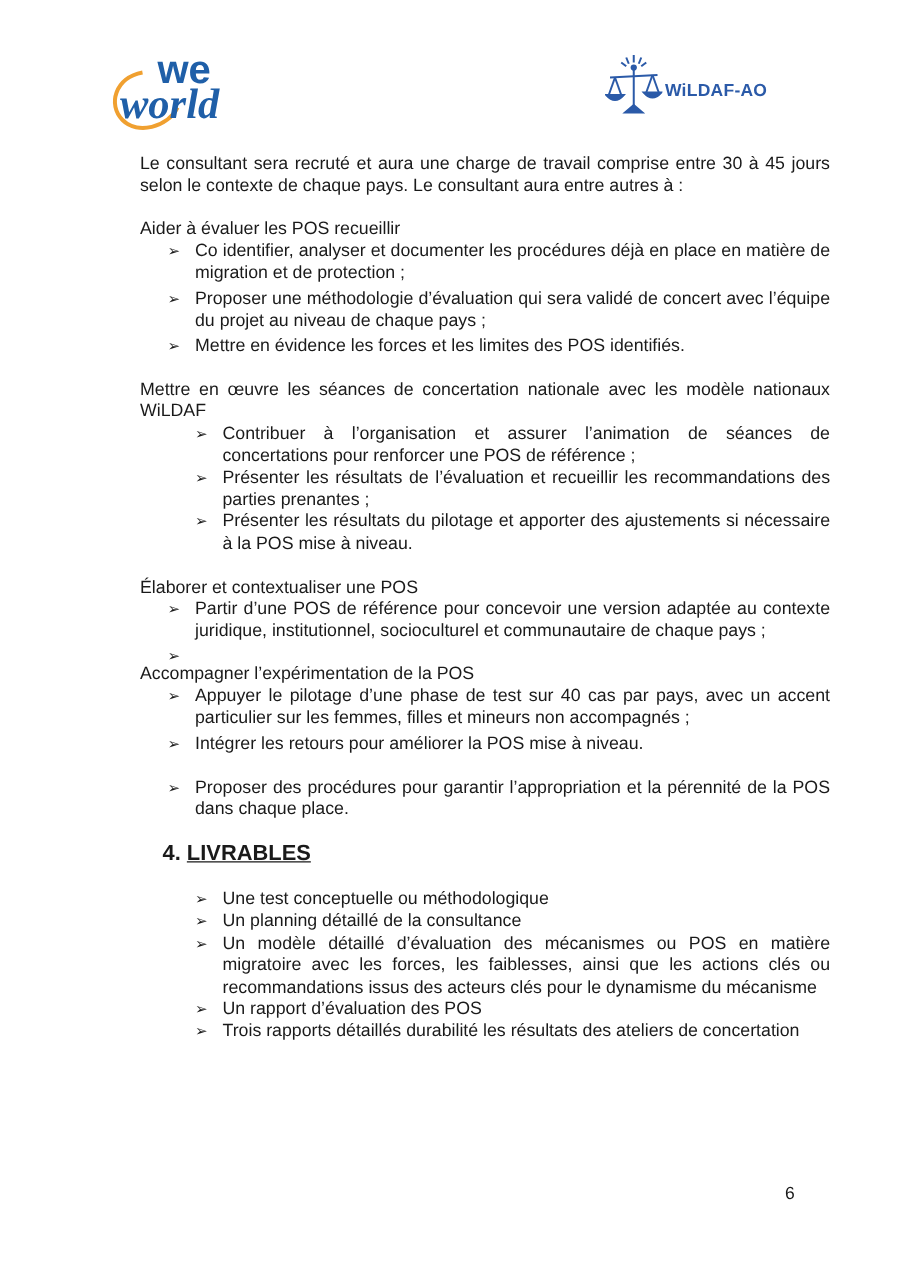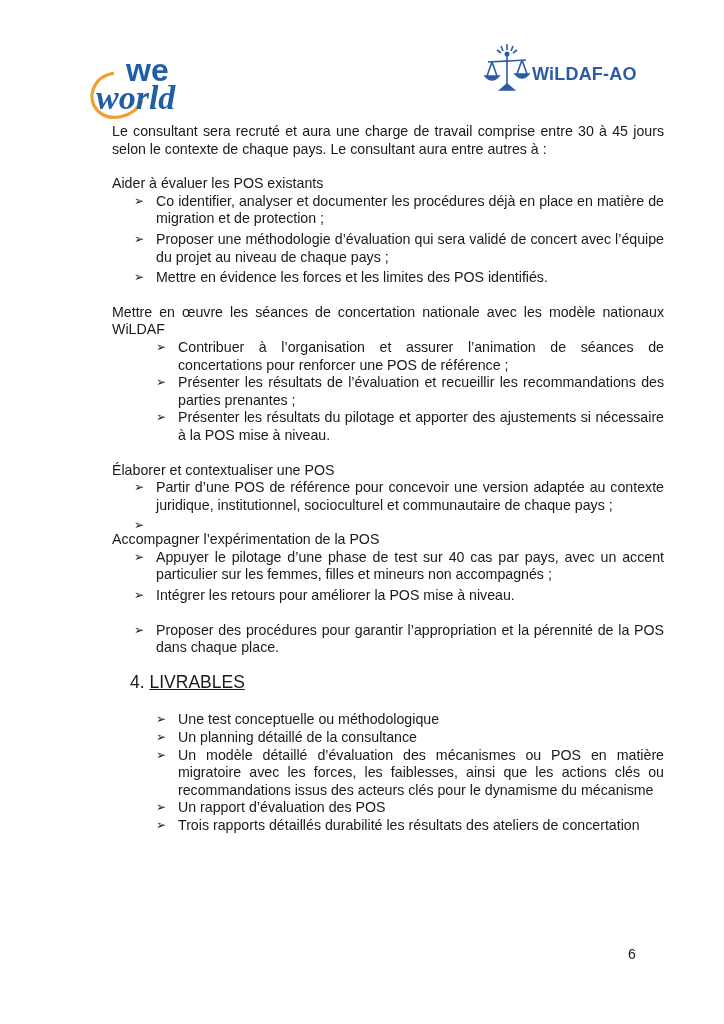--- a/index.html
+++ b/index.html
@@ -1,40 +1,40 @@
 <!DOCTYPE html>
 <html><head>
   <meta charset="utf-8">
   <style>
     html, body { margin: 0; padding: 0; background: #ffffff; }
     body {
       width: 724px; height: 1024px; position: relative; overflow: hidden;
       font-family: "Liberation Sans", sans-serif; color: #1a1a1a;
     }
-    .logo-weworld { position: absolute; left: 84px; top: 51px; width: 132px; height: 72px; }
+    .logo-weworld { position: absolute; left: 84px; top: 36px; width: 132px; height: 72px; }
     .logo-wildaf { position: absolute; left: 484px; top: 40px; width: 196px; height: 56px; }
     .wildaf-text {
-      position: absolute; left: 48px; top: 24px; font-size: 18px; font-weight: bold;
+      position: absolute; left: 48px; top: 24px; font-size: 14px; font-weight: bold;
       color: #2b5aa8; letter-spacing: 0.2px; white-space: nowrap;
     }
     .content { position: absolute; left: 86px; top: 123px; width: 552px; font-size: 14.2px; line-height: 17.6px; margin-left: 26px; }
     p { margin: 0; text-align: justify; }
     .para { margin-bottom: 17px; }
     .sec-title { margin: 0; }
     ul { list-style: none; margin: 0; padding: 0; }
     li { position: relative; text-align: justify; margin: 0; }
     .l1 li { padding-left: 44px; margin-left: 0; }
     .l1 li .bul { left: 22px; }
     .l2 li { padding-left: 66px; }
     .l2 li .bul { left: 44px; }
     .gap-li li + li { margin-top: 3px; }
     .bul { position: absolute; top: 0; font-size: 12px; }
     .block { margin-bottom: 17px; }
     .h4 {
-      margin: 10px 0 20px 18px; font-size: 17.5px; font-weight: normal;
+      margin: 10px 0 20px 18px; font-size: 17.5px; font-weight: bold;
     }
     .h4 .u { text-decoration: underline; }
     .page-num { position: absolute; left: 628px; top: 946px; font-size: 14px; }
     .last-line { text-align: left; }
   </style>
 </head>
 <body>
 
 <div class="logo-weworld">
   <svg width="132" height="72" viewBox="0 0 132 72">
@@ -64,21 +64,21 @@
     </g>
     <circle cx="23" cy="14" r="2.5" fill="#2b5aa8"></circle>
   </svg>
   <span class="wildaf-text">WiLDAF-AO</span>
 </div>
 
 <div class="content">
   <p class="para">Le consultant sera recruté et aura une charge de travail comprise entre 30 à 45 jours selon le contexte de chaque pays. Le consultant aura entre autres à :</p>
 
   <div class="block">
-    <p class="sec-title">Aider à évaluer les POS existants</p>
+    <p class="sec-title">Aider à évaluer les POS recueillir</p>
     <ul class="l1 gap-li">
       <li><span class="bul">➢</span><span>Co identifier, analyser et documenter les procédures déjà en place en matière de migration et de protection ;</span></li>
       <li><span class="bul">➢</span><span>Proposer une méthodologie d’évaluation qui sera validé de concert avec l’équipe du projet au niveau de chaque pays ;</span></li>
       <li><span class="bul">➢</span><span>Mettre en évidence les forces et les limites des POS identifiés.</span></li>
     </ul>
   </div>
 
   <div class="block">
     <p class="sec-title">Mettre en œuvre les séances de concertation nationale avec les modèle nationaux WiLDAF</p>
     <ul class="l2">

